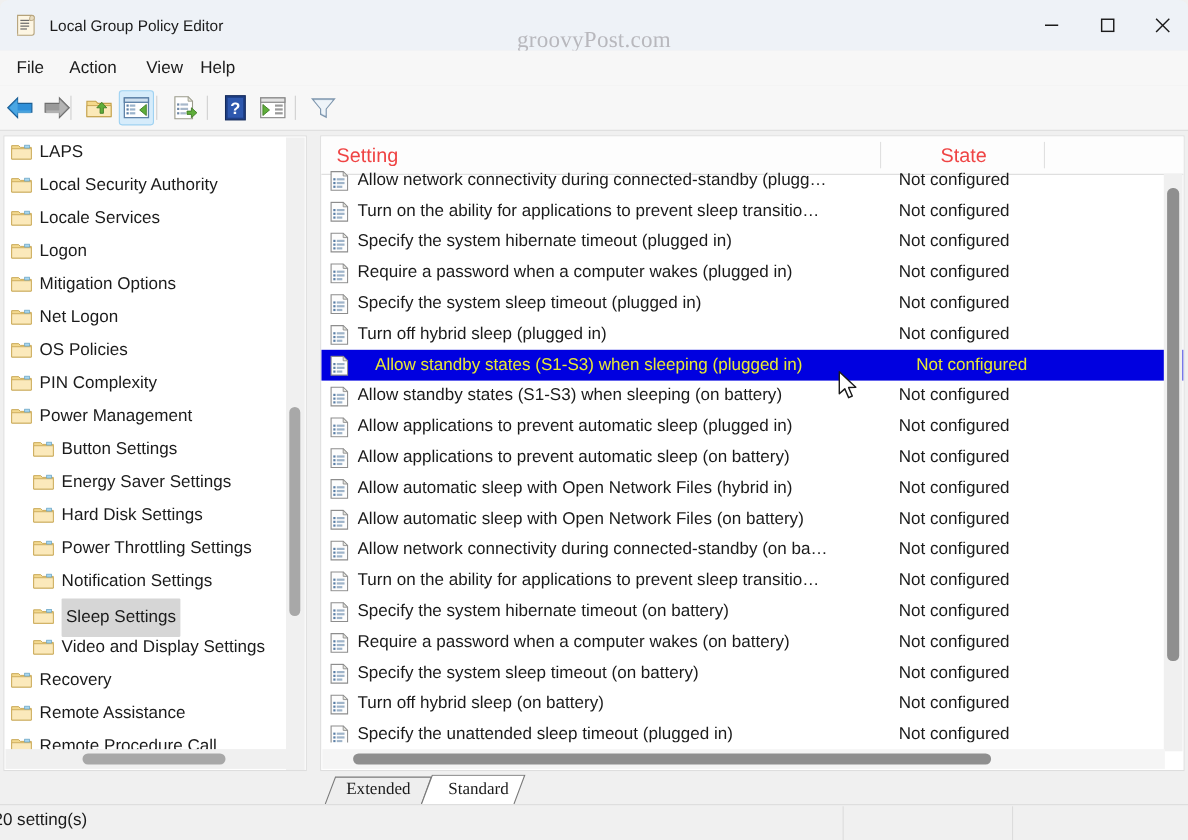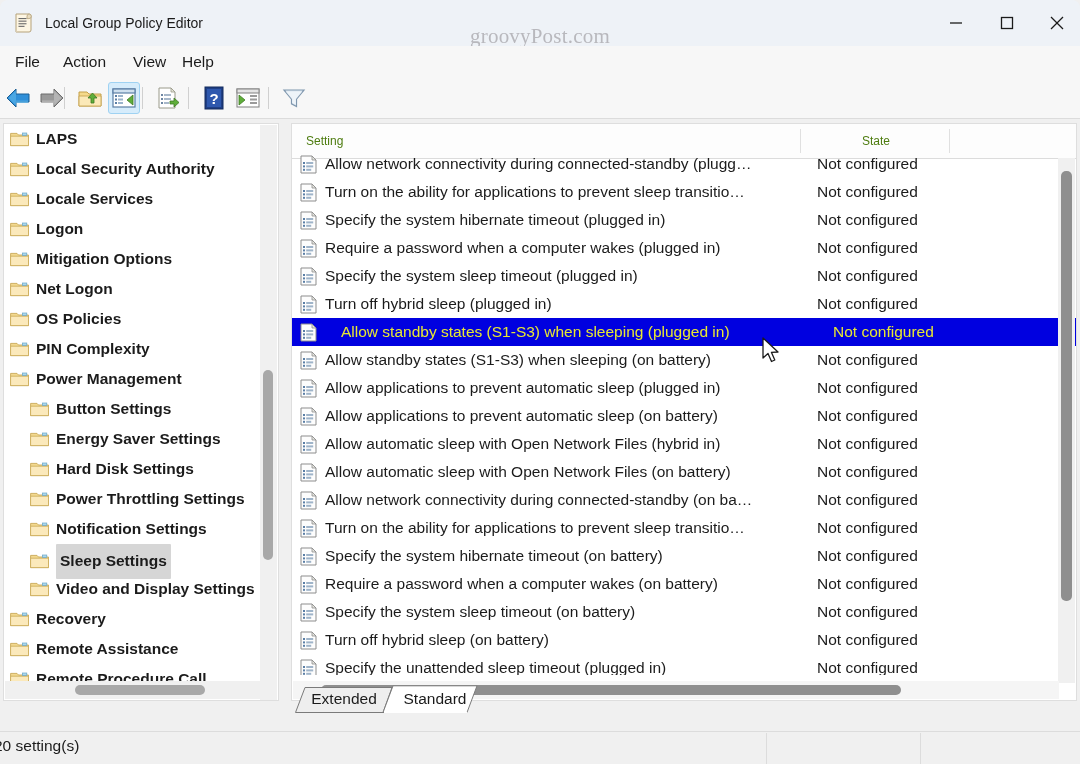--- a/index.html
+++ b/index.html
@@ -95,21 +95,21 @@
     overflow: hidden;
   }
   .treeclip {
     position: absolute; left: 0; top: 0; width: 258px; height: 558px;
     overflow: hidden;
   }
   .tree-row {
     position: relative;
     height: 30px; line-height: 30px;
     white-space: nowrap;
-    font-size: 15.5px; color: #1b1b1b; font-weight: bold;
+    font-size: 15.5px; color: #1b1b1b;
   }
   .tree-row .folder {
     display: inline-block; width: 19px; height: 15px;
     vertical-align: -3px; margin-right: 7px;
   }
   .tree-row.selected .lbl {
     background: #d6d6d6;
     padding: 2px 4px 3px 4px;
     border-radius: 1px;
   }
@@ -142,21 +142,21 @@
     box-sizing: border-box;
     overflow: hidden;
   }
   .lheader {
     position: absolute; left: 0; top: 0; width: 784px; height: 34px;
     background: #fdfdfd;
     border-bottom: 1px solid #dcdcdc;
   }
   .hcell {
     position: absolute; top: 0; height: 34px; line-height: 34px;
-    font-size: 12px; color: #4d7c0f;
+    font-size: 18px; color: #ef4444;
     box-sizing: border-box;
   }
   .hdivider {
     position: absolute; top: 5px; width: 1px; height: 24px; background: #e0e0e0;
   }
   .lbody {
     position: absolute; left: 0; top: 26px; width: 784px; height: 525px;
     overflow: hidden;
   }
   .lrow {
@@ -193,21 +193,21 @@
     position: absolute; left: 1px; bottom: 1px; width: 766px; height: 18px;
     background: #f5f5f5;
   }
   .list-hthumb {
     position: absolute; top: 4px; height: 10px; border-radius: 5px;
     background: #8f8f8f;
   }
 
   
   .tabstrip {
-    position: absolute; left: 291px; top: 564px; width: 786px; height: 30px;
+    position: absolute; left: 291px; top: 583px; width: 786px; height: 30px; font-family: Liberation Serif, serif;
   }
   .tab {
     position: absolute; top: 2px; height: 28px;
     box-sizing: border-box;
   }
   .tab .tab-shape {
     position: absolute; left: 0; top: 0; width: 100%; height: 100%;
   }
   .tab .tab-label {
     position: absolute; left: 0; top: 0; width: 100%; height: 100%;

